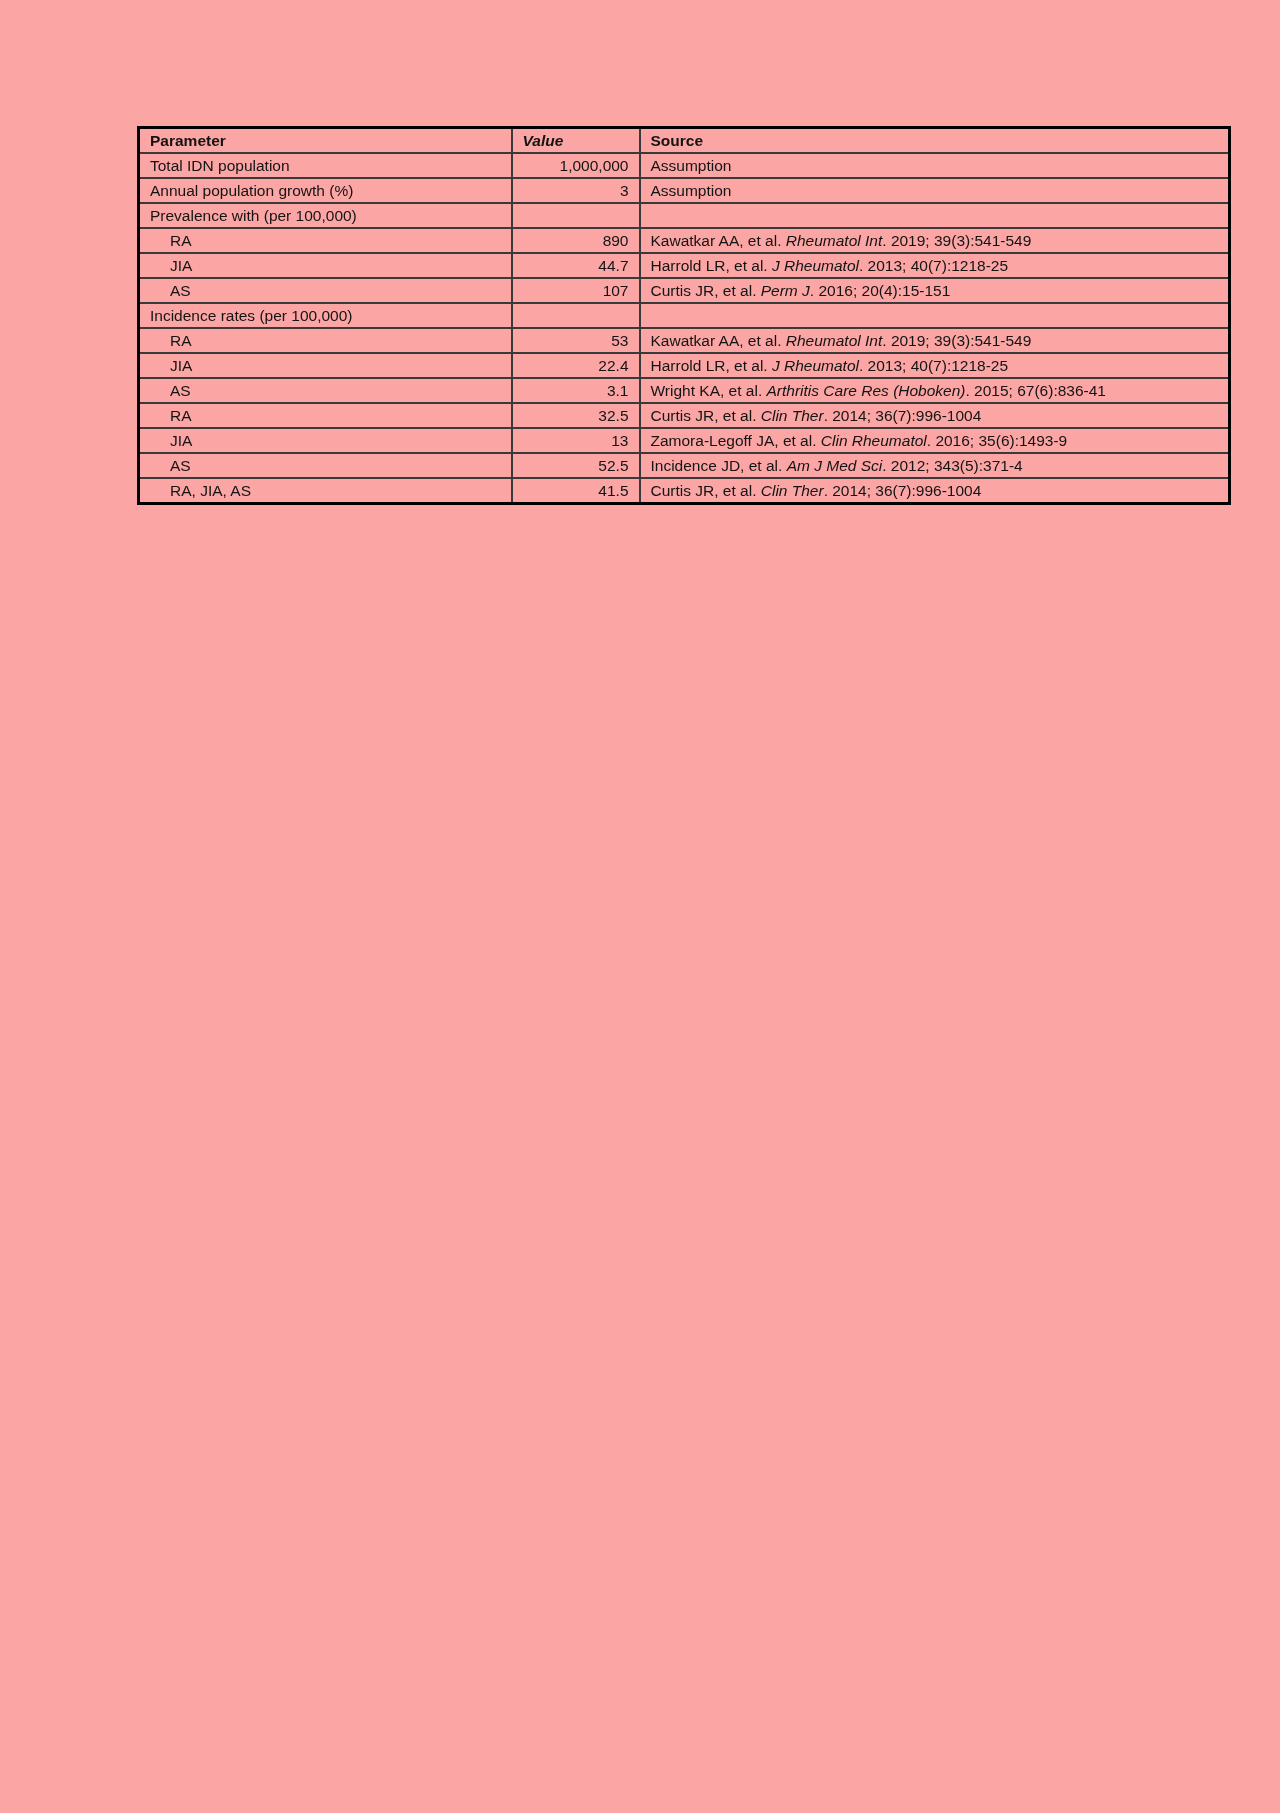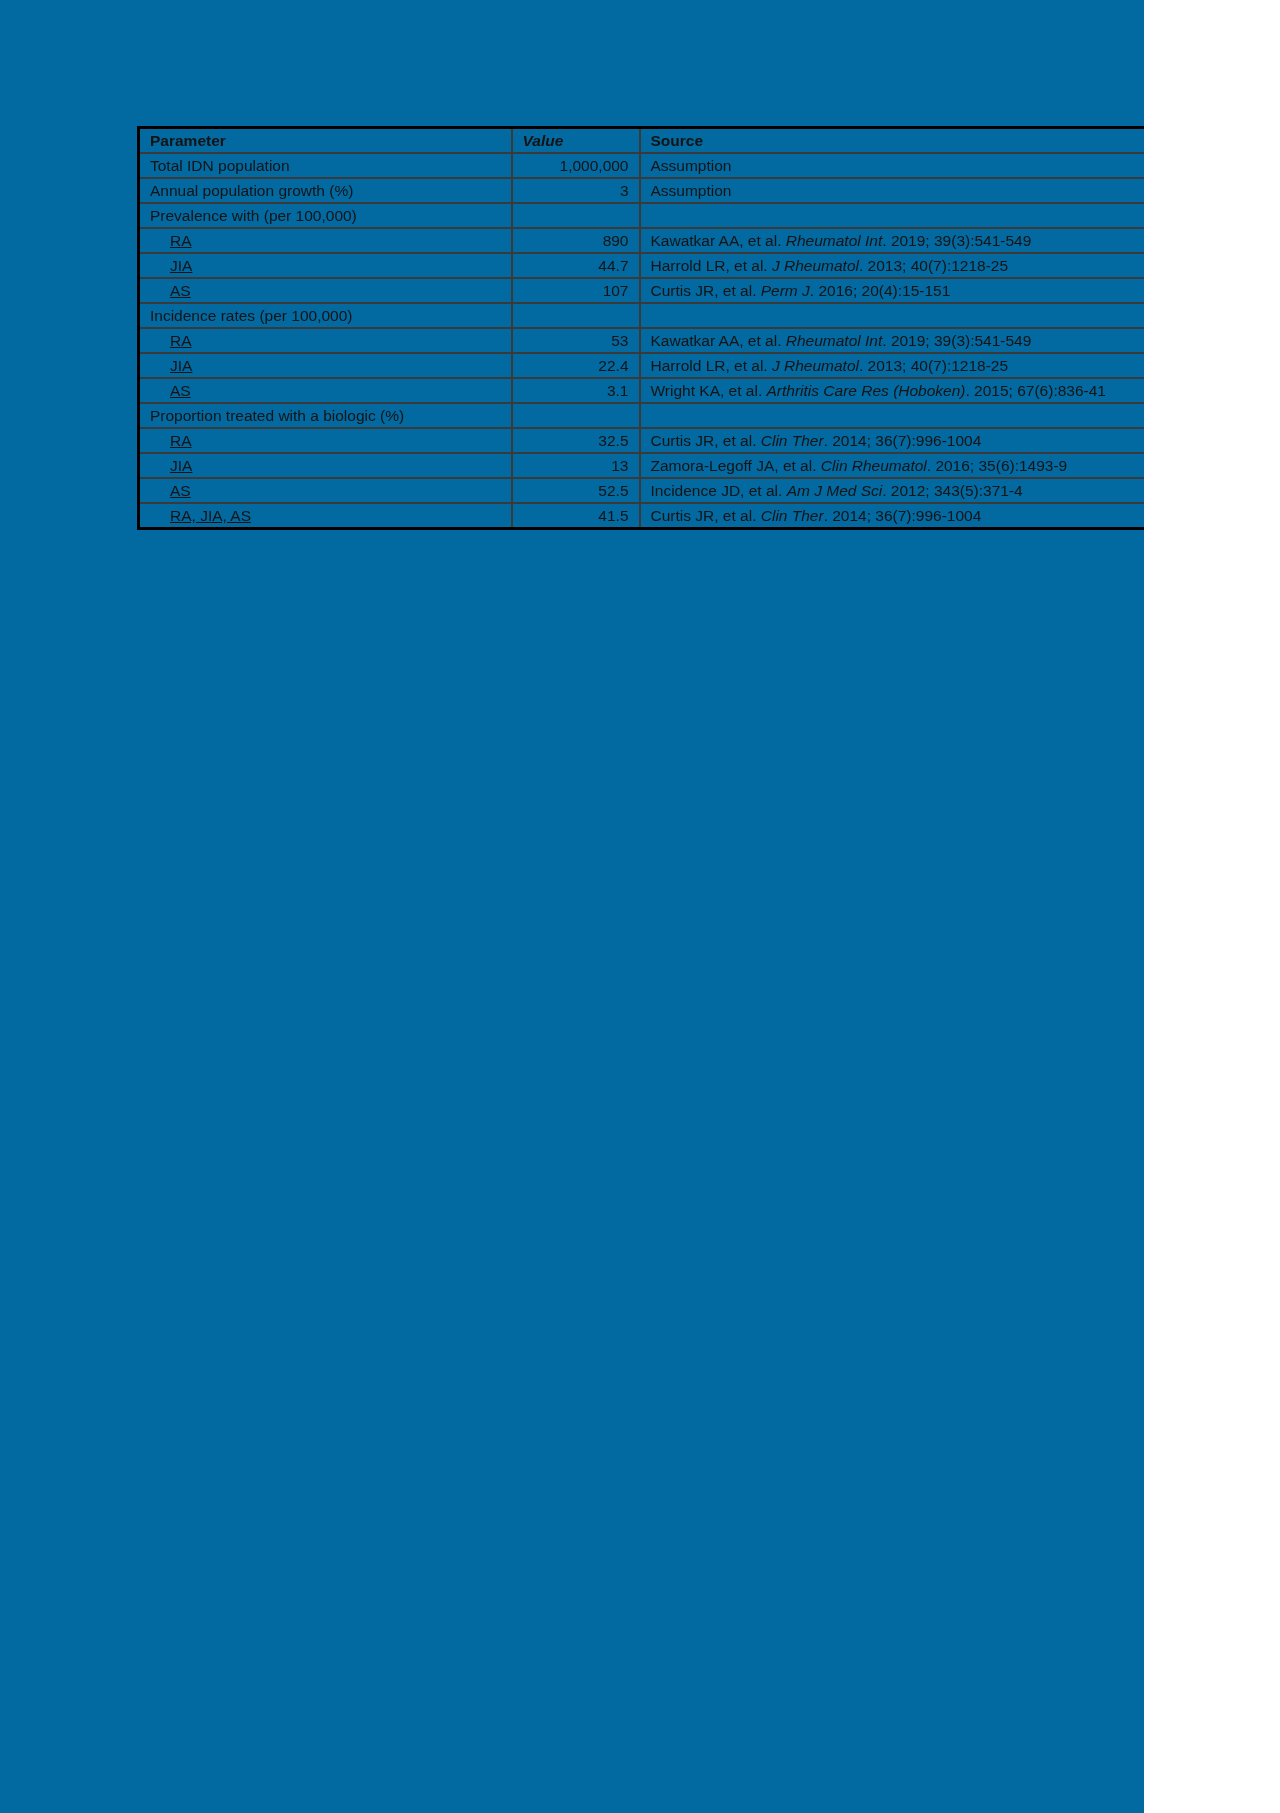--- a/index.html
+++ b/index.html
@@ -4,23 +4,23 @@
 <style>
   * { box-sizing: border-box; }
   html, body {
     margin: 0;
     padding: 0;
     background: #ffffff;
     font-family: "Liberation Sans", sans-serif;
   }
   .page {
     position: relative;
-    width: 1144px;
+    width: 1280px;
     height: 1813px;
-    background: #0369a1;
+    background: #fca5a5;
     overflow: hidden;
   }
   .table-wrap {
     position: absolute;
     left: 137px;
     top: 126px;
   }
   table.params {
     border-collapse: collapse;
     table-layout: fixed;
@@ -38,21 +38,21 @@
     vertical-align: middle;
     white-space: nowrap;
     overflow: hidden;
   }
   table.params th {
     font-weight: bold;
     text-align: left;
   }
   table.params th.col-value { text-align: left; font-style: italic; }
   td.cell-value { text-align: right; }
-  td.cell-param.indent { padding-left: 30px; text-decoration: underline; }
+  td.cell-param.indent { padding-left: 30px; }
   td.cell-source em { font-style: italic; }
   col.c-param  { width: 373px; }
   col.c-value  { width: 128px; }
   col.c-source { width: 590px; }
 </style>
 </head>
 <body>
 
 <div class="page">
   <div class="table-wrap">
@@ -114,25 +114,20 @@
             <td class="cell-param indent">JIA</td>
             <td class="cell-value">22.4</td>
             <td class="cell-source"><span>Harrold LR, et al. </span><em>J Rheumatol</em><span>. 2013; 40(7):1218-25</span></td>
           </tr>
           <tr>
             <td class="cell-param indent">AS</td>
             <td class="cell-value">3.1</td>
             <td class="cell-source"><span>Wright KA, et al. </span><em>Arthritis Care Res (Hoboken)</em><span>. 2015; 67(6):836-41</span></td>
           </tr>
           <tr>
-            <td class="cell-param">Proportion treated with a biologic (%)</td>
-            <td class="cell-value"></td>
-            <td class="cell-source"></td>
-          </tr>
-          <tr>
             <td class="cell-param indent">RA</td>
             <td class="cell-value">32.5</td>
             <td class="cell-source"><span>Curtis JR, et al. </span><em>Clin Ther</em><span>. 2014; 36(7):996-1004</span></td>
           </tr>
           <tr>
             <td class="cell-param indent">JIA</td>
             <td class="cell-value">13</td>
             <td class="cell-source"><span>Zamora-Legoff JA, et al. </span><em>Clin Rheumatol</em><span>. 2016; 35(6):1493-9</span></td>
           </tr>
           <tr>

